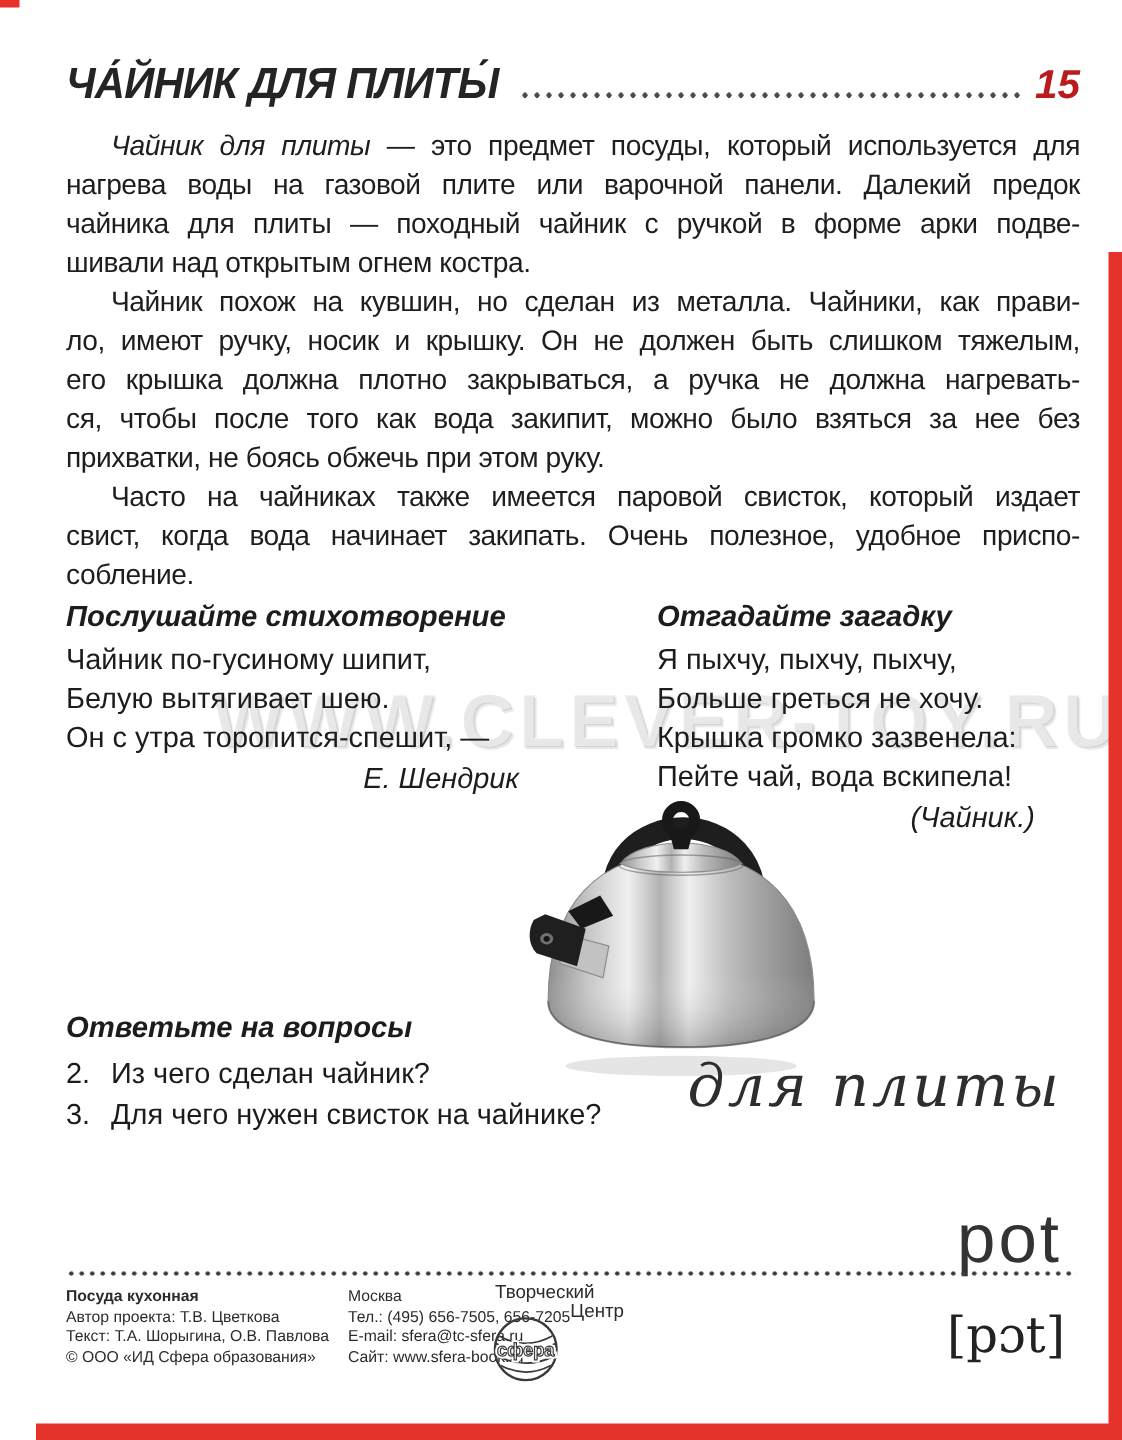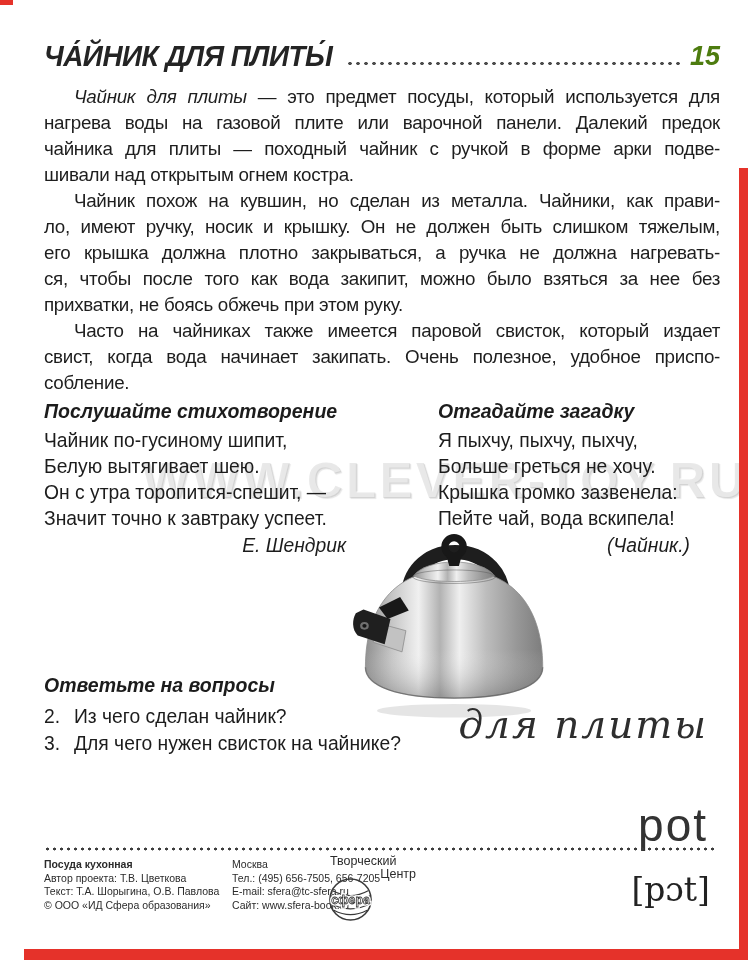--- a/index.html
+++ b/index.html
@@ -13,21 +13,21 @@
   .title-row { position:absolute; left:44px; right:28px; top:40px; display:flex; align-items:flex-end; }
   .title {
     font-size:29px; font-weight:bold; font-style:italic; letter-spacing:-0.5px;
     color:#242424; white-space:nowrap; transform:scaleX(0.96); transform-origin:left bottom;
   }
   .dots {
     flex:1; height:5px; margin:0 10px 7px 2px;
     background-image:radial-gradient(circle, #4c4c4c 1.6px, transparent 1.9px);
     background-size:8px 5px; background-repeat:repeat-x; background-position:left center;
   }
-  .pagenum { font-size:27px; font-weight:bold; font-style:italic; color:#4d7c0f; padding-bottom:1px; }
+  .pagenum { font-size:27px; font-weight:bold; font-style:italic; color:#b91c1c; padding-bottom:1px; }
 
   
   .intro { position:absolute; left:44px; top:84px; width:676px; font-size:18.8px; letter-spacing:-0.3px; line-height:26px; color:#1e1e1e; }
   .l { text-align:justify; text-align-last:justify; white-space:nowrap; }
   .l.last { text-align-last:left; }
   .l.indent { padding-left:30px; }
   .lead-italic { font-style:italic; }
 
   
   .heading { font-size:19.5px; font-weight:bold; font-style:italic; color:#1c1c1c; margin-bottom:4px; }
@@ -114,21 +114,20 @@
     <div class="l last">собление.</div>
   </div>
 
   <div class="watermark">WWW.CLEVER-TOY.RU</div>
 
   <div class="poem-col">
     <div class="heading">Послушайте стихотворение</div>
     <div>Чайник по-гусиному шипит,</div>
     <div>Белую вытягивает шею.</div>
     <div>Он с утра торопится-спешит, —</div>
-    <div>Значит точно к завтраку успеет.</div>
     <div class="attribution">Е. Шендрик</div>
   </div>
 
   <div class="riddle-col">
     <div class="heading">Отгадайте загадку</div>
     <div>Я пыхчу, пыхчу, пыхчу,</div>
     <div>Больше греться не хочу.</div>
     <div>Крышка громко зазвенела:</div>
     <div>Пейте чай, вода вскипела!</div>
     <div class="attribution">(Чайник.)</div>

